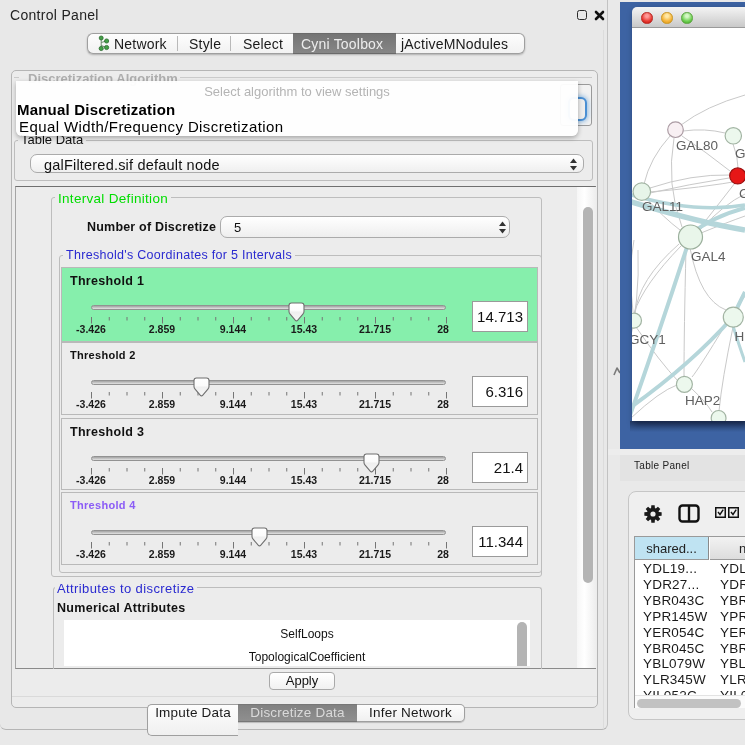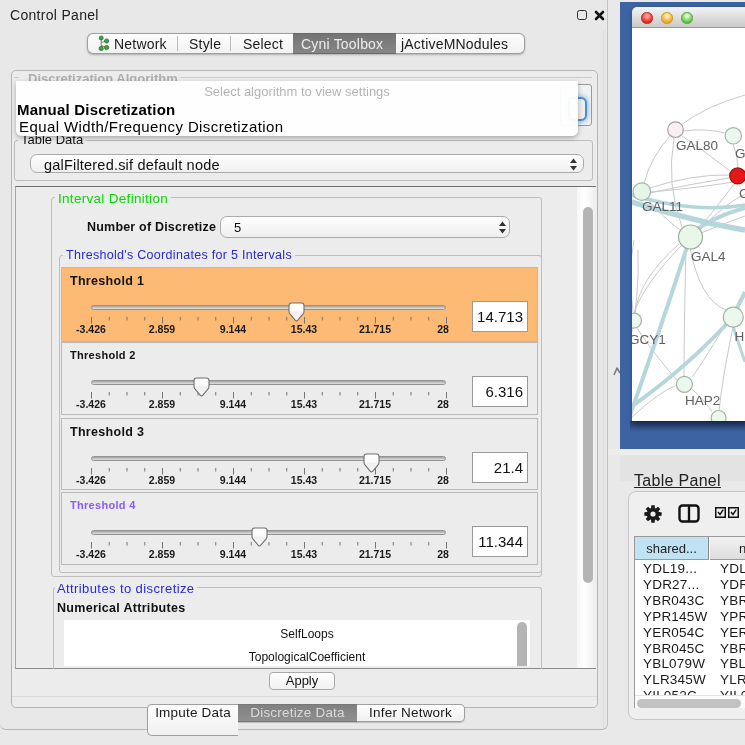--- a/index.html
+++ b/index.html
@@ -81,21 +81,21 @@
       <div class="abs" style="left:13px; top:3px; font-size:13px; color:#111;">5</div>
       <svg class="abs" style="left:277px; top:4px;" width="9" height="13" viewBox="0 0 9 13">
         <path d="M4.5 0.5 L8 5 L1 5 Z" fill="#333"></path>
         <path d="M4.5 12.5 L8 8 L1 8 Z" fill="#333"></path>
       </svg>
     </div>
 
     <div class="abs" style="left:59px; top:255px; width:483px; height:318px; border:1px solid #bdbdbd; border-radius:3px;"></div>
     <div class="abs" style="left:63px; top:248px; background:#ececec; padding:0 3px; font-size:12.5px; letter-spacing:0.3px; color:#2a2ad0;">Threshold's Coordinates for 5 Intervals</div>
 
-    <div class="abs" style="left:61px; top:267px; width:477px; height:75px; border:1px solid #b9b9b9; background:#fdba74;">
+    <div class="abs" style="left:61px; top:267px; width:477px; height:75px; border:1px solid #b9b9b9; background:#86efac;">
       <div class="abs" style="left:8px; top:6px; font-size:12.5px; letter-spacing:0.3px; font-weight:bold; color:#111;">Threshold 1</div>
       <div class="abs" style="left:29px; top:37px; width:355px; height:5px; border:1px solid #929292; border-radius:3px; background:linear-gradient(#a2a2a2,#e3e3e3);"></div>
       <svg class="abs" style="left:29px; top:48.5px;" width="356" height="8" viewBox="0 0 356 8">
           <line x1="0.5" y1="0" x2="0.5" y2="6.5" stroke="#757575" stroke-width="1"></line>
           <line x1="18.25" y1="0" x2="18.25" y2="3.5" stroke="#757575" stroke-width="1"></line>
           <line x1="36.0" y1="0" x2="36.0" y2="3.5" stroke="#757575" stroke-width="1"></line>
           <line x1="53.75" y1="0" x2="53.75" y2="3.5" stroke="#757575" stroke-width="1"></line>
           <line x1="71.5" y1="0" x2="71.5" y2="6.5" stroke="#757575" stroke-width="1"></line>
           <line x1="89.25" y1="0" x2="89.25" y2="3.5" stroke="#757575" stroke-width="1"></line>
           <line x1="107.0" y1="0" x2="107.0" y2="3.5" stroke="#757575" stroke-width="1"></line>
@@ -374,21 +374,21 @@
         <text x="685" y="405">HAP2</text>
       </g>
     </svg>
   </div>
 
   <div class="abs" style="left:630px; top:421px; width:115px; height:11px; background:linear-gradient(rgba(12,22,48,0.55), rgba(61,99,163,0));"></div>
 
   <div class="abs" style="left:608px; top:449px; width:137px; height:6px; background:#ededed;"></div>
 
   <div class="abs" style="left:620px; top:455px; width:125px; height:26px; background:#e3e3e3;">
-    <div class="abs" style="left:14px; top:17px; font-size:16px; letter-spacing:0.3px; color:#222;text-decoration:underline;">Table Panel</div>
+    <div class="abs" style="left:14px; top:5px; font-size:10px; letter-spacing:0.3px; color:#222;">Table Panel</div>
   </div>
 
   <div class="abs" style="left:628px; top:491px; width:125px; height:229px; background:#efefef; border:1px solid #c6c6c6; border-radius:8px;">
 
     <svg class="abs" style="left:15px; top:13px;" width="18" height="18" viewBox="0 0 18 18">
       <path d="M17.64,7.32 L17.64,10.68 L14.90,10.90 L14.52,11.83 L16.30,13.92 L13.92,16.30 L11.83,14.52 L10.90,14.90 L10.68,17.64 L7.32,17.64 L7.10,14.90 L6.17,14.52 L4.08,16.30 L1.70,13.92 L3.48,11.83 L3.10,10.90 L0.36,10.68 L0.36,7.32 L3.10,7.10 L3.48,6.17 L1.70,4.08 L4.08,1.70 L6.17,3.48 L7.10,3.10 L7.32,0.36 L10.68,0.36 L10.90,3.10 L11.83,3.48 L13.92,1.70 L16.30,4.08 L14.52,6.17 L14.90,7.10 Z" fill="#1a1a1a"></path>
       <circle cx="9" cy="9" r="2.6" fill="#efefef"></circle>
     </svg>
 
     <svg class="abs" style="left:49px; top:12px;" width="22" height="19" viewBox="0 0 22 19">

